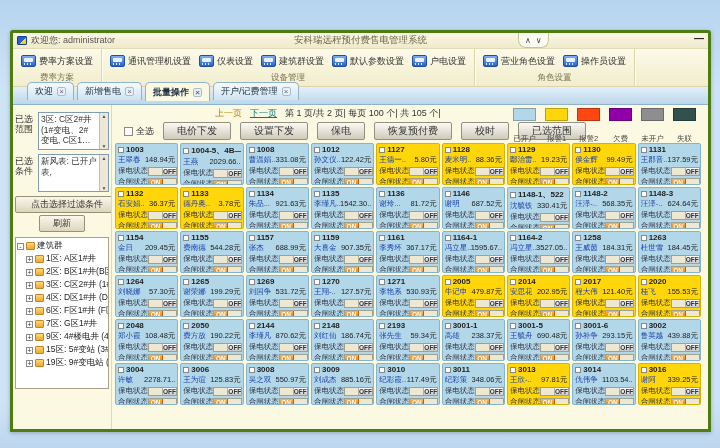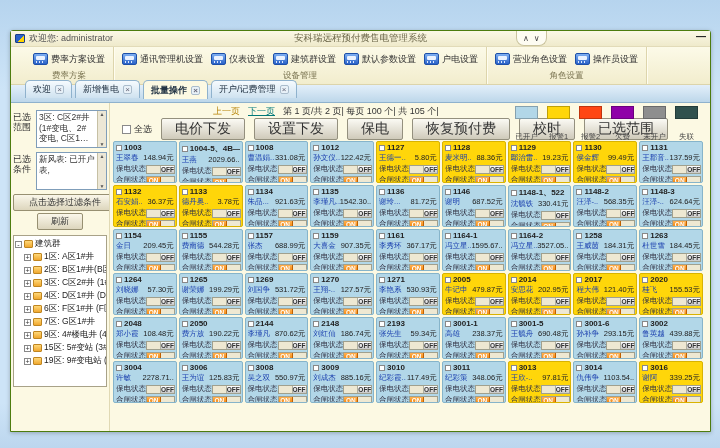--- a/index.html
+++ b/index.html
@@ -1,40 +1,40 @@
 <!DOCTYPE html>
 <html><head>
 <meta charset="utf-8">
 <style>
   * { box-sizing: border-box; margin: 0; padding: 0; }
   html,body { width:720px; height:448px; overflow:hidden;
     font-family:"Liberation Sans","DejaVu Sans",sans-serif; }
   body { background:linear-gradient(180deg,#b6d4ee 0%,#cde4f7 20%,#cde4f7 90%,#bcd6ee 100%); position:relative; }
   .window { position:absolute; left:10px; top:30px; width:701px; height:402px;
-    background:#f7f4dd; border:1px solid #4d7c0f; border-radius:3px 3px 0 0;
+    background:#f7f4dd; border:3px solid #4d7c0f; border-radius:3px 3px 0 0;
     display:flex; flex-direction:column; box-shadow:0 1px 4px rgba(0,0,0,.25); }
   
   .titlebar { height:16px; flex:0 0 16px; display:flex; align-items:center; gap:4px;
     padding:0 4px; background:linear-gradient(180deg,#fbf8e6,#efeacb); border-bottom:1px solid #e2dbb8; position:relative; }
   .appicon { width:10px; height:9px; background:linear-gradient(135deg,#2a62c8 60%,#ffd400 60%); border:1px solid #1a3f88; border-radius:1px; }
   .welcome { font-size:9px; color:#555; white-space:nowrap; }
   .apptitle { position:absolute; left:0; right:0; text-align:center; font-size:9.5px; color:#6b6648; pointer-events:none; }
   .ribctl { position:absolute; left:505px; top:0; height:15px; padding:0 6px; display:flex; align-items:center; gap:5px;
     background:#fdfcf2; border:1px solid #c9c39d; border-top:none; border-radius:0 0 8px 8px; font-size:8px; color:#444; }
   .minbtn { position:absolute; right:3px; top:1px; width:12px; height:11px; font-size:10px; font-weight:bold;
     color:#222; text-align:center; line-height:9px; }
   
   .menubar { height:16px; flex:0 0 16px; display:flex; align-items:flex-end; gap:6px; padding:0 8px;
     background:#f3efd5; font-size:9.5px; color:#333; }
   .menu-item { padding:2px 9px 2px; white-space:nowrap; }
   .menu-item.active { font-weight:bold; background:linear-gradient(180deg,#fffdf0,#f0e9c4);
     border:1px solid #c5b878; border-bottom:none; border-radius:2px 2px 0 0; }
   
   .ribbon { height:38px; flex:0 0 38px; display:flex; align-items:stretch;
-    background:linear-gradient(180deg,#fcfae8,#f2edcd); border-bottom:1px solid #dcd4ab; padding-left:14px;font-family:Liberation Serif, serif; }
+    background:linear-gradient(180deg,#fcfae8,#f2edcd); border-bottom:1px solid #dcd4ab; padding-left:0;font-family:Liberation Serif, serif; }
   .rgroup { display:flex; flex-direction:column; border-right:1px solid #ddd5ac; box-shadow:1px 0 0 #fffdf0; }
   .rrow { flex:1; display:flex; align-items:center; gap:2px; padding:2px 5px 0; }
   .rbtn { display:flex; align-items:center; gap:3px; padding:2px 3px; font-size:9px; color:#333; white-space:nowrap; border-radius:2px; }
   .ricon { width:15px; height:12px; flex:0 0 15px; background:linear-gradient(180deg,#7fb0f2,#2a62c8);
     border:1px solid #1d4fa8; border-radius:2px; position:relative; }
   .ricon::before { content:''; position:absolute; left:2px; right:2px; top:2px; bottom:4px; background:#eaf2ff; border-radius:1px; }
   .ricon::after { content:''; position:absolute; left:2px; right:2px; bottom:1px; height:2px;
     background:repeating-linear-gradient(90deg,#dce8ff 0 1px,transparent 1px 3px); }
   .rlabel { text-align:center; font-size:8.5px; color:#77714e; padding:1px 0 2px; }
   
@@ -68,21 +68,21 @@
     line-height:5px; text-align:center; color:#333; }
   .tfold { width:9px; height:8px; flex:0 0 9px; background:linear-gradient(180deg,#ffd879,#f0a830);
     border:1px solid #c08620; border-radius:1px; }
   
   .main { flex:1; position:relative; overflow:hidden; }
   .pager { height:16px; display:flex; align-items:center; gap:8px; padding-left:103px; font-size:9px; color:#333; white-space:nowrap; }
   .pprev { color:#b8860b; } .pnext { color:#007878; text-decoration:underline; }
   .toolbar { height:20px; display:flex; align-items:center; gap:9px; padding-left:12px; font-size:9px; color:#333; }
   .cb { width:9px; height:9px; background:#fff; border:1px solid #8a8a8a; display:inline-block; }
   .selall { display:flex; align-items:center; gap:3px; }
-  .tbtn { padding:1px 13px; font-size:14px; color:#333; background:linear-gradient(180deg,#fbfaf4,#cfcaba);
+  .tbtn { padding:1px 13px; font-size:10px; color:#333; background:linear-gradient(180deg,#fbfaf4,#cfcaba);
     border:1px solid #94907e; border-radius:2px; white-space:nowrap; }
   .legend { position:absolute; right:12px; top:3px; display:flex; gap:9px; }
   .litem { display:flex; flex-direction:column; align-items:center; gap:13px; }
   .lsw { width:23px; height:13px; border:1px solid rgba(0,0,0,.25); }
   .llab { font-size:7.5px; color:#444; white-space:nowrap; }
   
   .grid { position:absolute; left:3px; right:7px; top:38px; bottom:0;
     display:grid; grid-template-columns:repeat(9,1fr); grid-auto-rows:42px; gap:2px; align-content:start; }
   .card { border:1px solid; border-radius:2px; padding:1px 2px; overflow:hidden; }
   .card.o { background:#b2d7e8; border-color:#86b4ca; }

